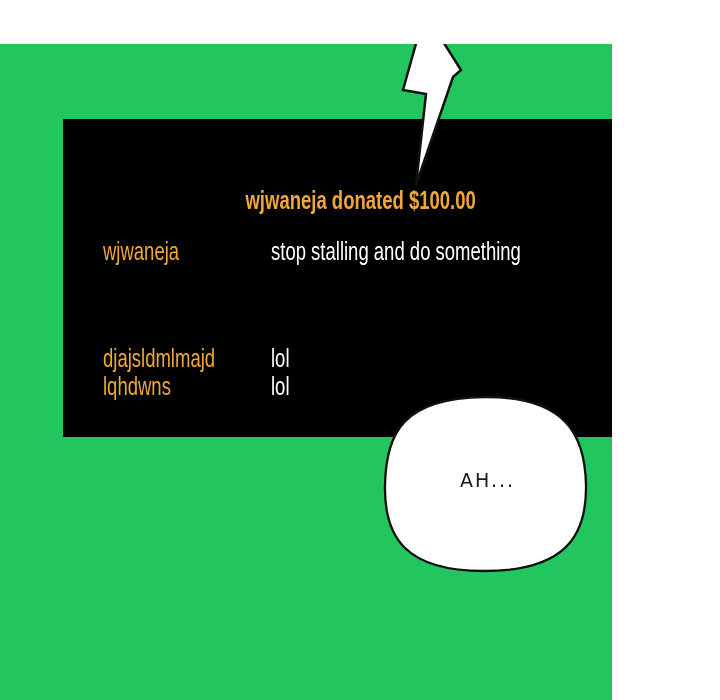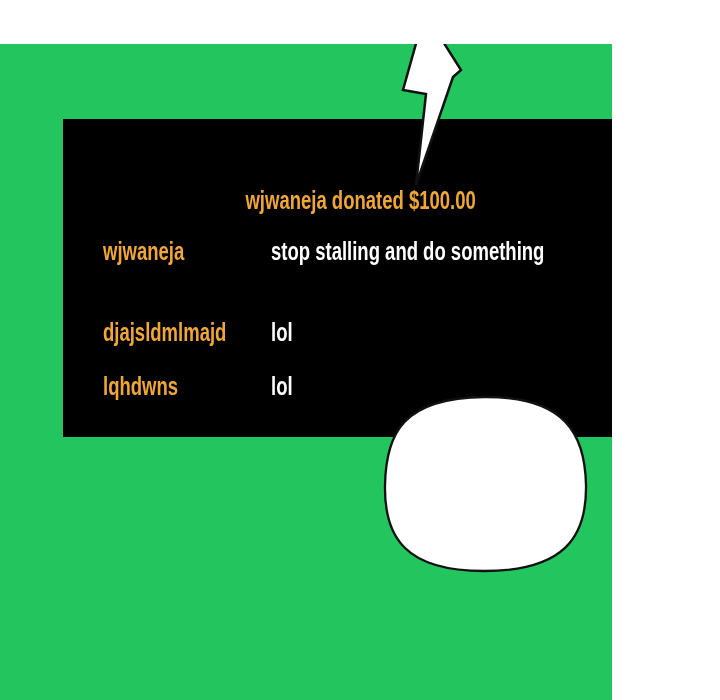--- a/index.html
+++ b/index.html
@@ -42,42 +42,42 @@
     transform: scaleX(0.74);
     transform-origin: center center;
   }
   .chat-row {
     position: absolute;
     left: 0;
     width: 100%;
     height: 30px;
     line-height: 30px;
     font-size: 25px;
-    font-weight: bold;
+    font-weight: normal;
     white-space: nowrap;
   }
   .chat-row .username {
     position: absolute;
     left: 40px;
     color: #f0a737;
     display: inline-block;
     transform: scaleX(0.74);
     transform-origin: left center;
   }
   .chat-row .message {
     position: absolute;
     left: 208px;
     color: #ffffff;
     display: inline-block;
     transform: scaleX(0.74);
     transform-origin: left center;
   }
   .row-0 { top: 117px; }
   .row-1 { top: 165px; }
-  .row-2 { top: 198px; }
+  .row-2 { top: 224px; }
   .row-3 { top: 252px; }
   .art-overlay {
     position: absolute;
     left: 0;
     top: 0;
     width: 720px;
     height: 700px;
     z-index: 2;
     pointer-events: none;
   }
@@ -126,14 +126,15 @@
 
   <svg class="art-overlay" viewBox="0 0 720 700" xmlns="http://www.w3.org/2000/svg">
     <polygon points="417,-4 403,46 426,50 416,141 453,33 461,26 442,-4" fill="#ffffff" stroke="#111111" stroke-width="2.5" stroke-linejoin="miter"></polygon>
     <path d="M 385 441
              C 386 389 403 354 484 353
              C 566 352 585 391 586 441
              C 587 494 563 527 484 527
              C 405 527 384 493 385 441 Z" fill="#ffffff" stroke="#111111" stroke-width="2.3"></path>
   </svg>
 
+  <div class="bubble-text">AH...</div>
 
 </div>
 
 </body></html>

